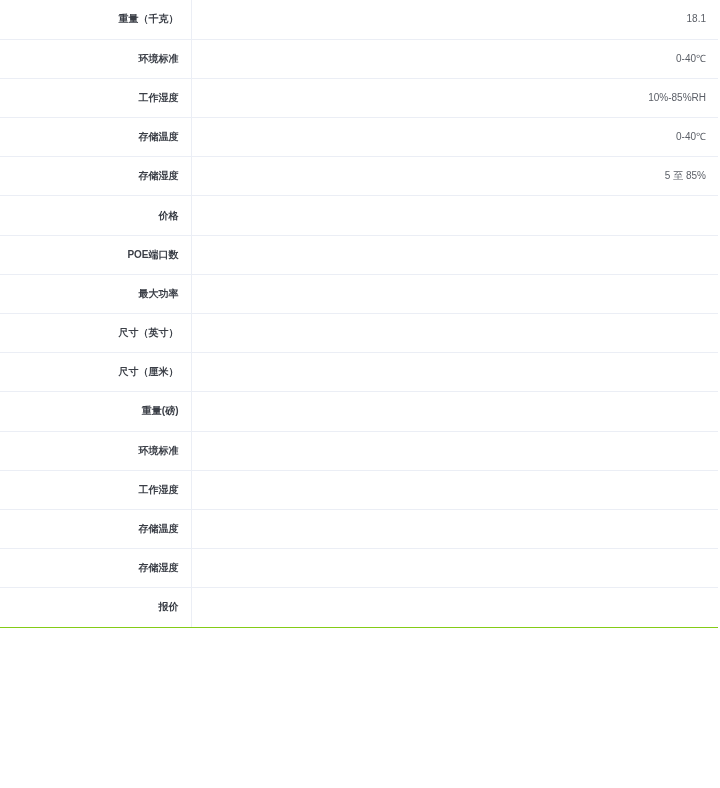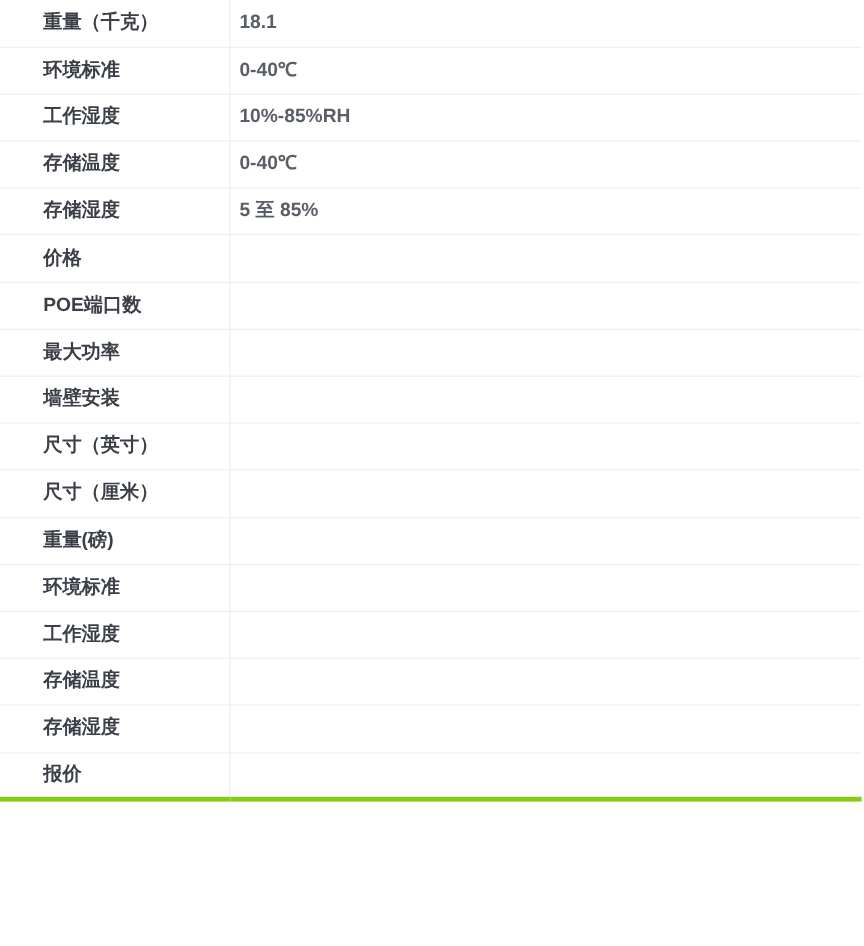--- a/index.html
+++ b/index.html
@@ -22,40 +22,41 @@
   }
   .spec-table col.label-col { width: 191px; }
   .spec-table col.value-col { width: 527px; }
   .spec-table tr {
     height: 39.2px;
   }
   .spec-table td {
     border-bottom: 1px solid #ebeef5;
     padding: 0 12px 0 12px;
     vertical-align: middle;
-    font-size: 16px;
+    font-size: 10px;
     line-height: 18px;
     box-sizing: border-box;
+    text-align: right;
   }
   .spec-table td.label {
     color: #3b3f47;
     font-weight: bold;
     border-right: 1px solid #ebeef5;
     padding-left: 36px;
   }
   .spec-table td.value {
     color: #5a5e66;
-    font-weight: bold;
+    font-weight: normal;
     padding-left: 8px;
   }
   .spec-table tr:first-child td {
     border-top: none;
   }
   .spec-table tr:last-child td {
-    border-bottom: 4px solid #84cc16;
+    border-bottom: 1px solid #84cc16;
   }
 </style>
 </head>
 <body>
 
 <table class="spec-table">
   <colgroup>
     <col class="label-col">
     <col class="value-col">
   </colgroup>
@@ -86,24 +87,20 @@
     </tr>
     <tr>
       <td class="label">POE端口数</td>
       <td class="value"></td>
     </tr>
     <tr>
       <td class="label">最大功率</td>
       <td class="value"></td>
     </tr>
     <tr>
-      <td class="label">墙壁安装</td>
-      <td class="value"></td>
-    </tr>
-    <tr>
       <td class="label">尺寸（英寸）</td>
       <td class="value"></td>
     </tr>
     <tr>
       <td class="label">尺寸（厘米）</td>
       <td class="value"></td>
     </tr>
     <tr>
       <td class="label">重量(磅)</td>
       <td class="value"></td>

